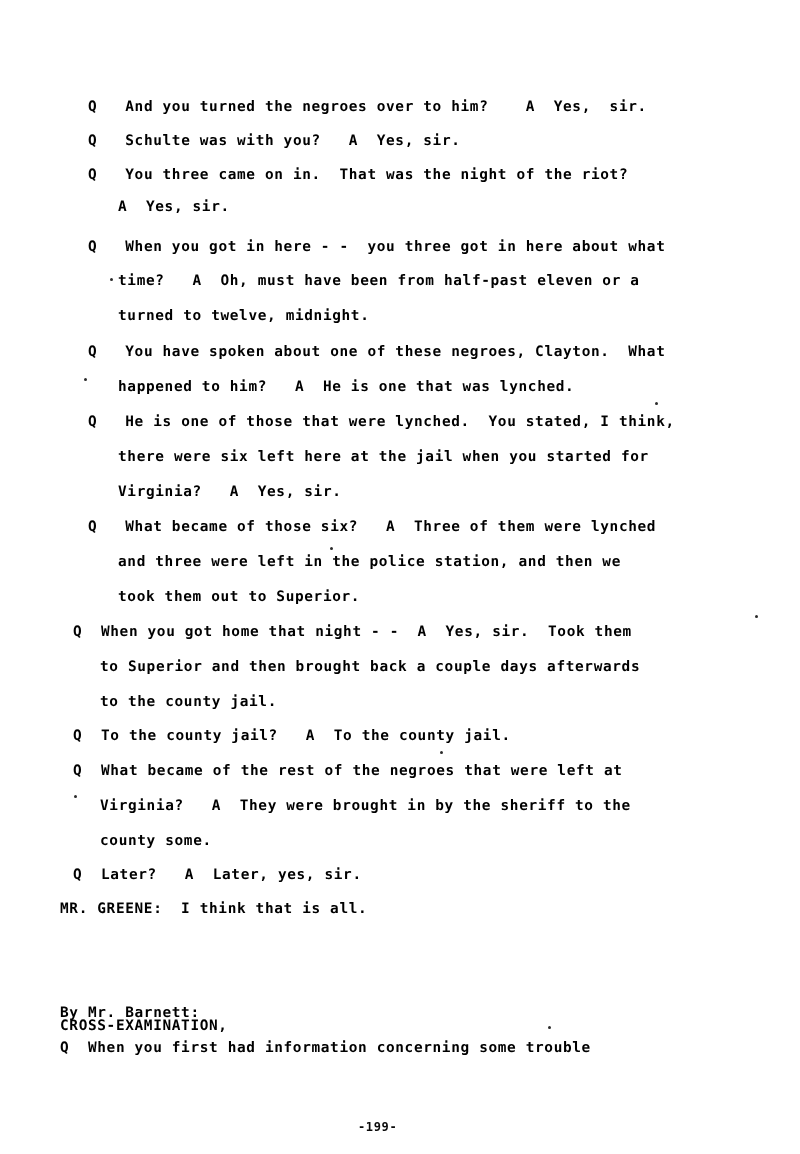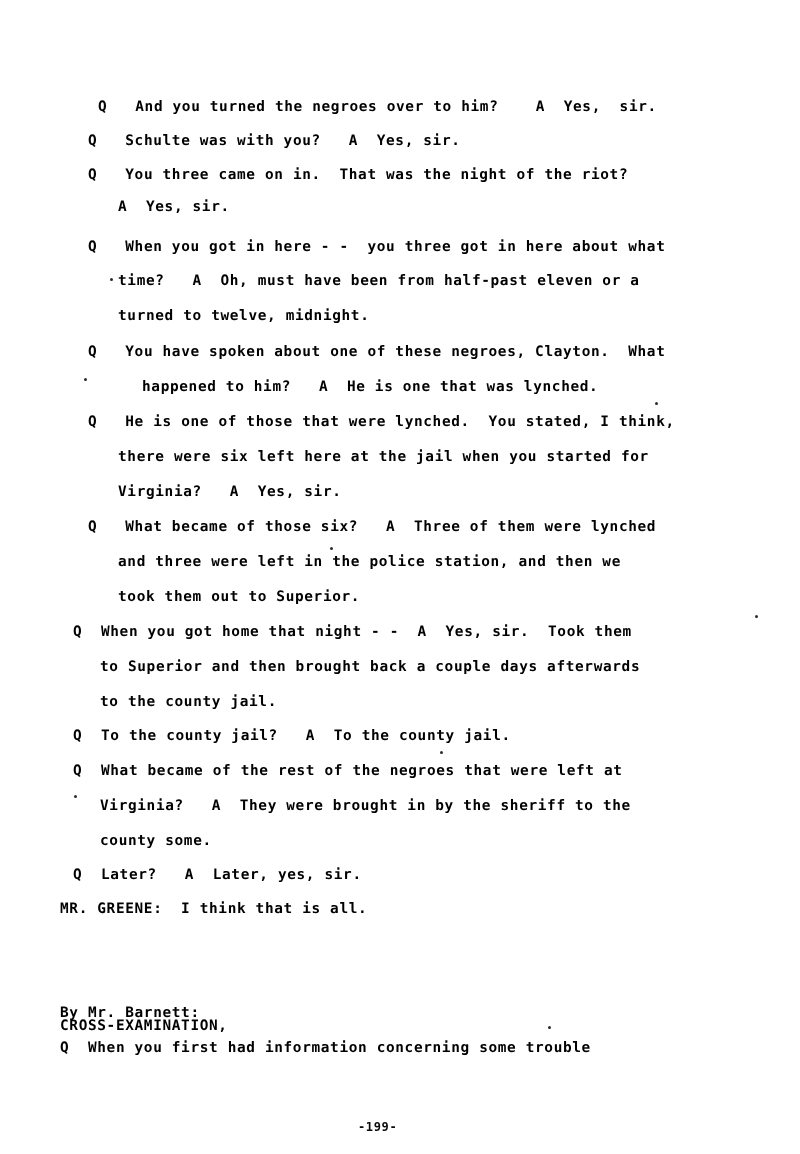--- a/index.html
+++ b/index.html
@@ -60,29 +60,29 @@
     background: #2b2b2b;
     border-radius: 50%;
   }
 </style>
 </head>
 <body>
 
 <div id="page">
 
   <div id="transcript">
-      <div class="line heavy" style="left: 88px; top: 100px; margin-left: 10px;">Q   And you turned the negroes over to him?    A  Yes,  sir.</div>
+      <div class="line heavy" style="left: 88px; top: 100px;">Q   And you turned the negroes over to him?    A  Yes,  sir.</div>
       <div class="line heavy" style="left: 88px; top: 134px;">Q   Schulte was with you?   A  Yes, sir.</div>
       <div class="line heavy" style="left: 88px; top: 168px;">Q   You three came on in.  That was the night of the riot?</div>
       <div class="line heavy" style="left: 118px; top: 200px; text-align: right;">A  Yes, sir.</div>
       <div class="line heavy" style="left: 88px; top: 240px;">Q   When you got in here - -  you three got in here about what</div>
       <div class="line heavy" style="left: 118px; top: 274px;">time?   A  Oh, must have been from half-past eleven or a</div>
       <div class="line heavy" style="left: 118px; top: 309px;">turned to twelve, midnight.</div>
       <div class="line heavy" style="left: 88px; top: 345px;">Q   You have spoken about one of these negroes, Clayton.  What</div>
-      <div class="line heavy" style="left: 118px; top: 380px; margin-left: 24px;">happened to him?   A  He is one that was lynched.</div>
+      <div class="line heavy" style="left: 118px; top: 380px;">happened to him?   A  He is one that was lynched.</div>
       <div class="line heavy" style="left: 88px; top: 415px;">Q   He is one of those that were lynched.  You stated, I think,</div>
       <div class="line heavy" style="left: 118px; top: 450px;">there were six left here at the jail when you started for</div>
       <div class="line heavy" style="left: 118px; top: 485px;">Virginia?   A  Yes, sir.</div>
       <div class="line heavy" style="left: 88px; top: 520px;">Q   What became of those six?   A  Three of them were lynched</div>
       <div class="line heavy" style="left: 118px; top: 555px;">and three were left in the police station, and then we</div>
       <div class="line heavy" style="left: 118px; top: 590px;">took them out to Superior.</div>
       <div class="line heavy" style="left: 73px; top: 625px;">Q  When you got home that night - -  A  Yes, sir.  Took them</div>
       <div class="line heavy" style="left: 100px; top: 660px; text-align: center;">to Superior and then brought back a couple days afterwards</div>
       <div class="line heavy" style="left: 100px; top: 695px;">to the county jail.</div>
       <div class="line heavy" style="left: 73px; top: 729px;">Q  To the county jail?   A  To the county jail.</div>

